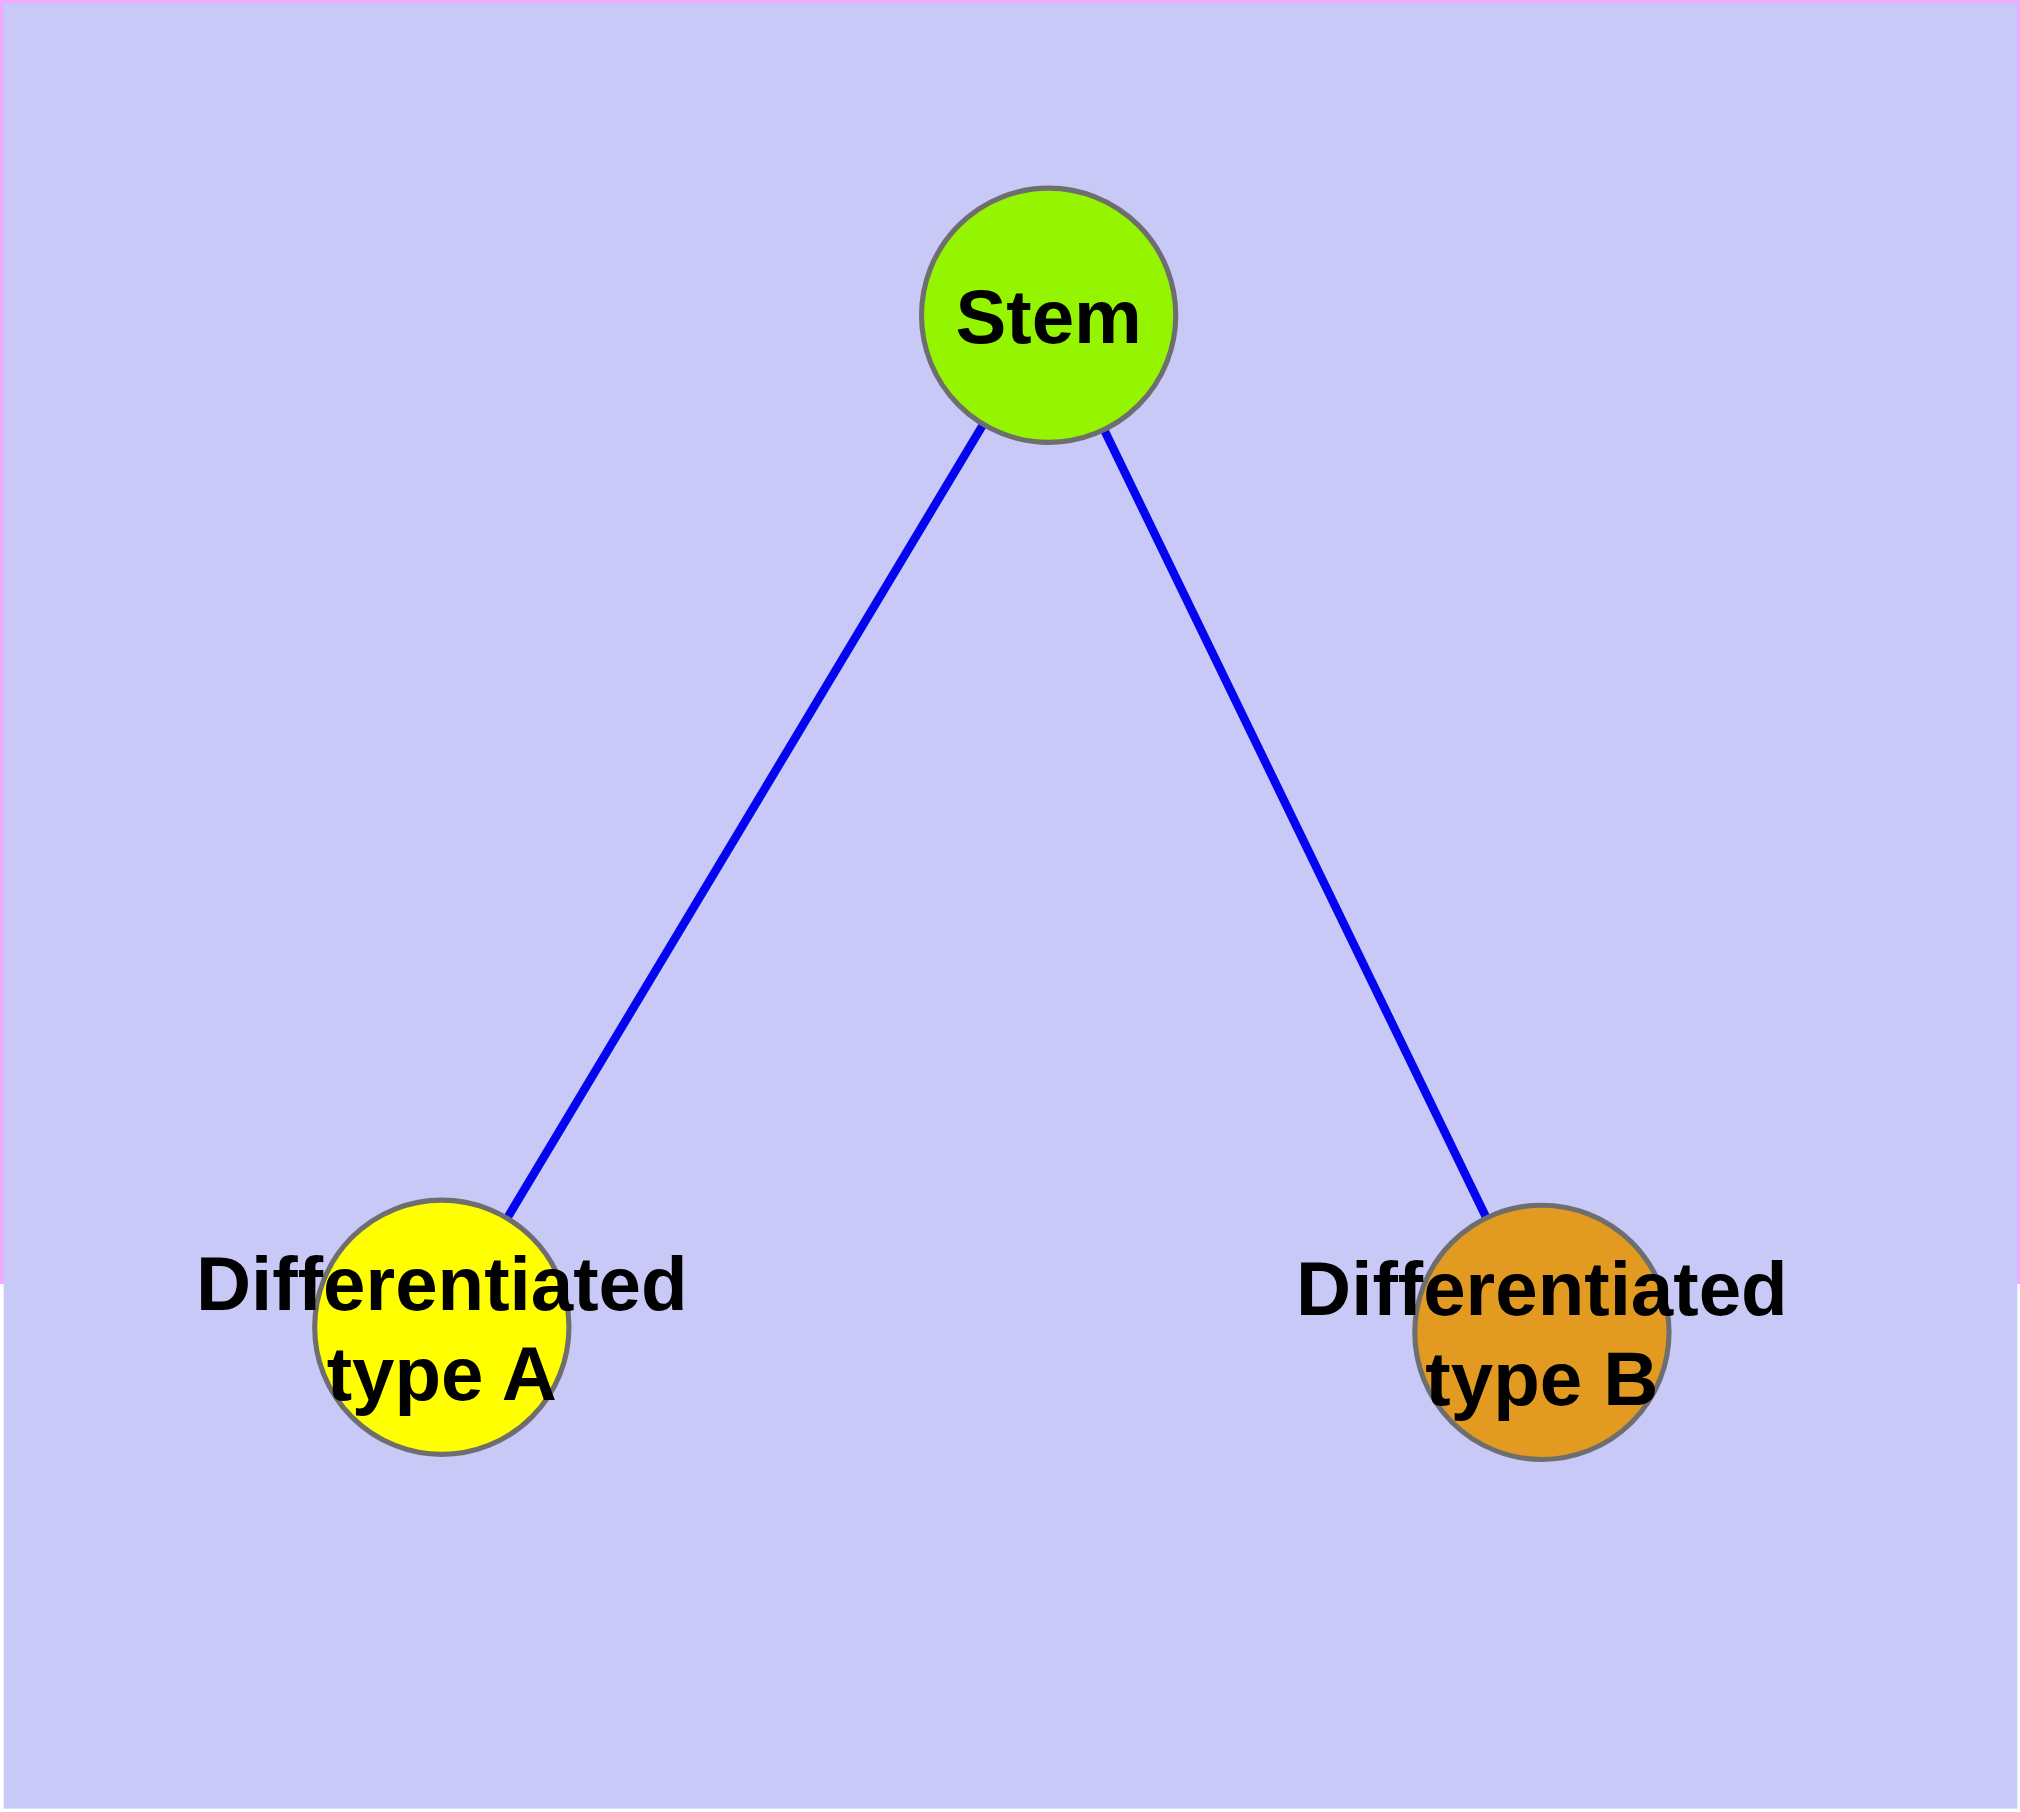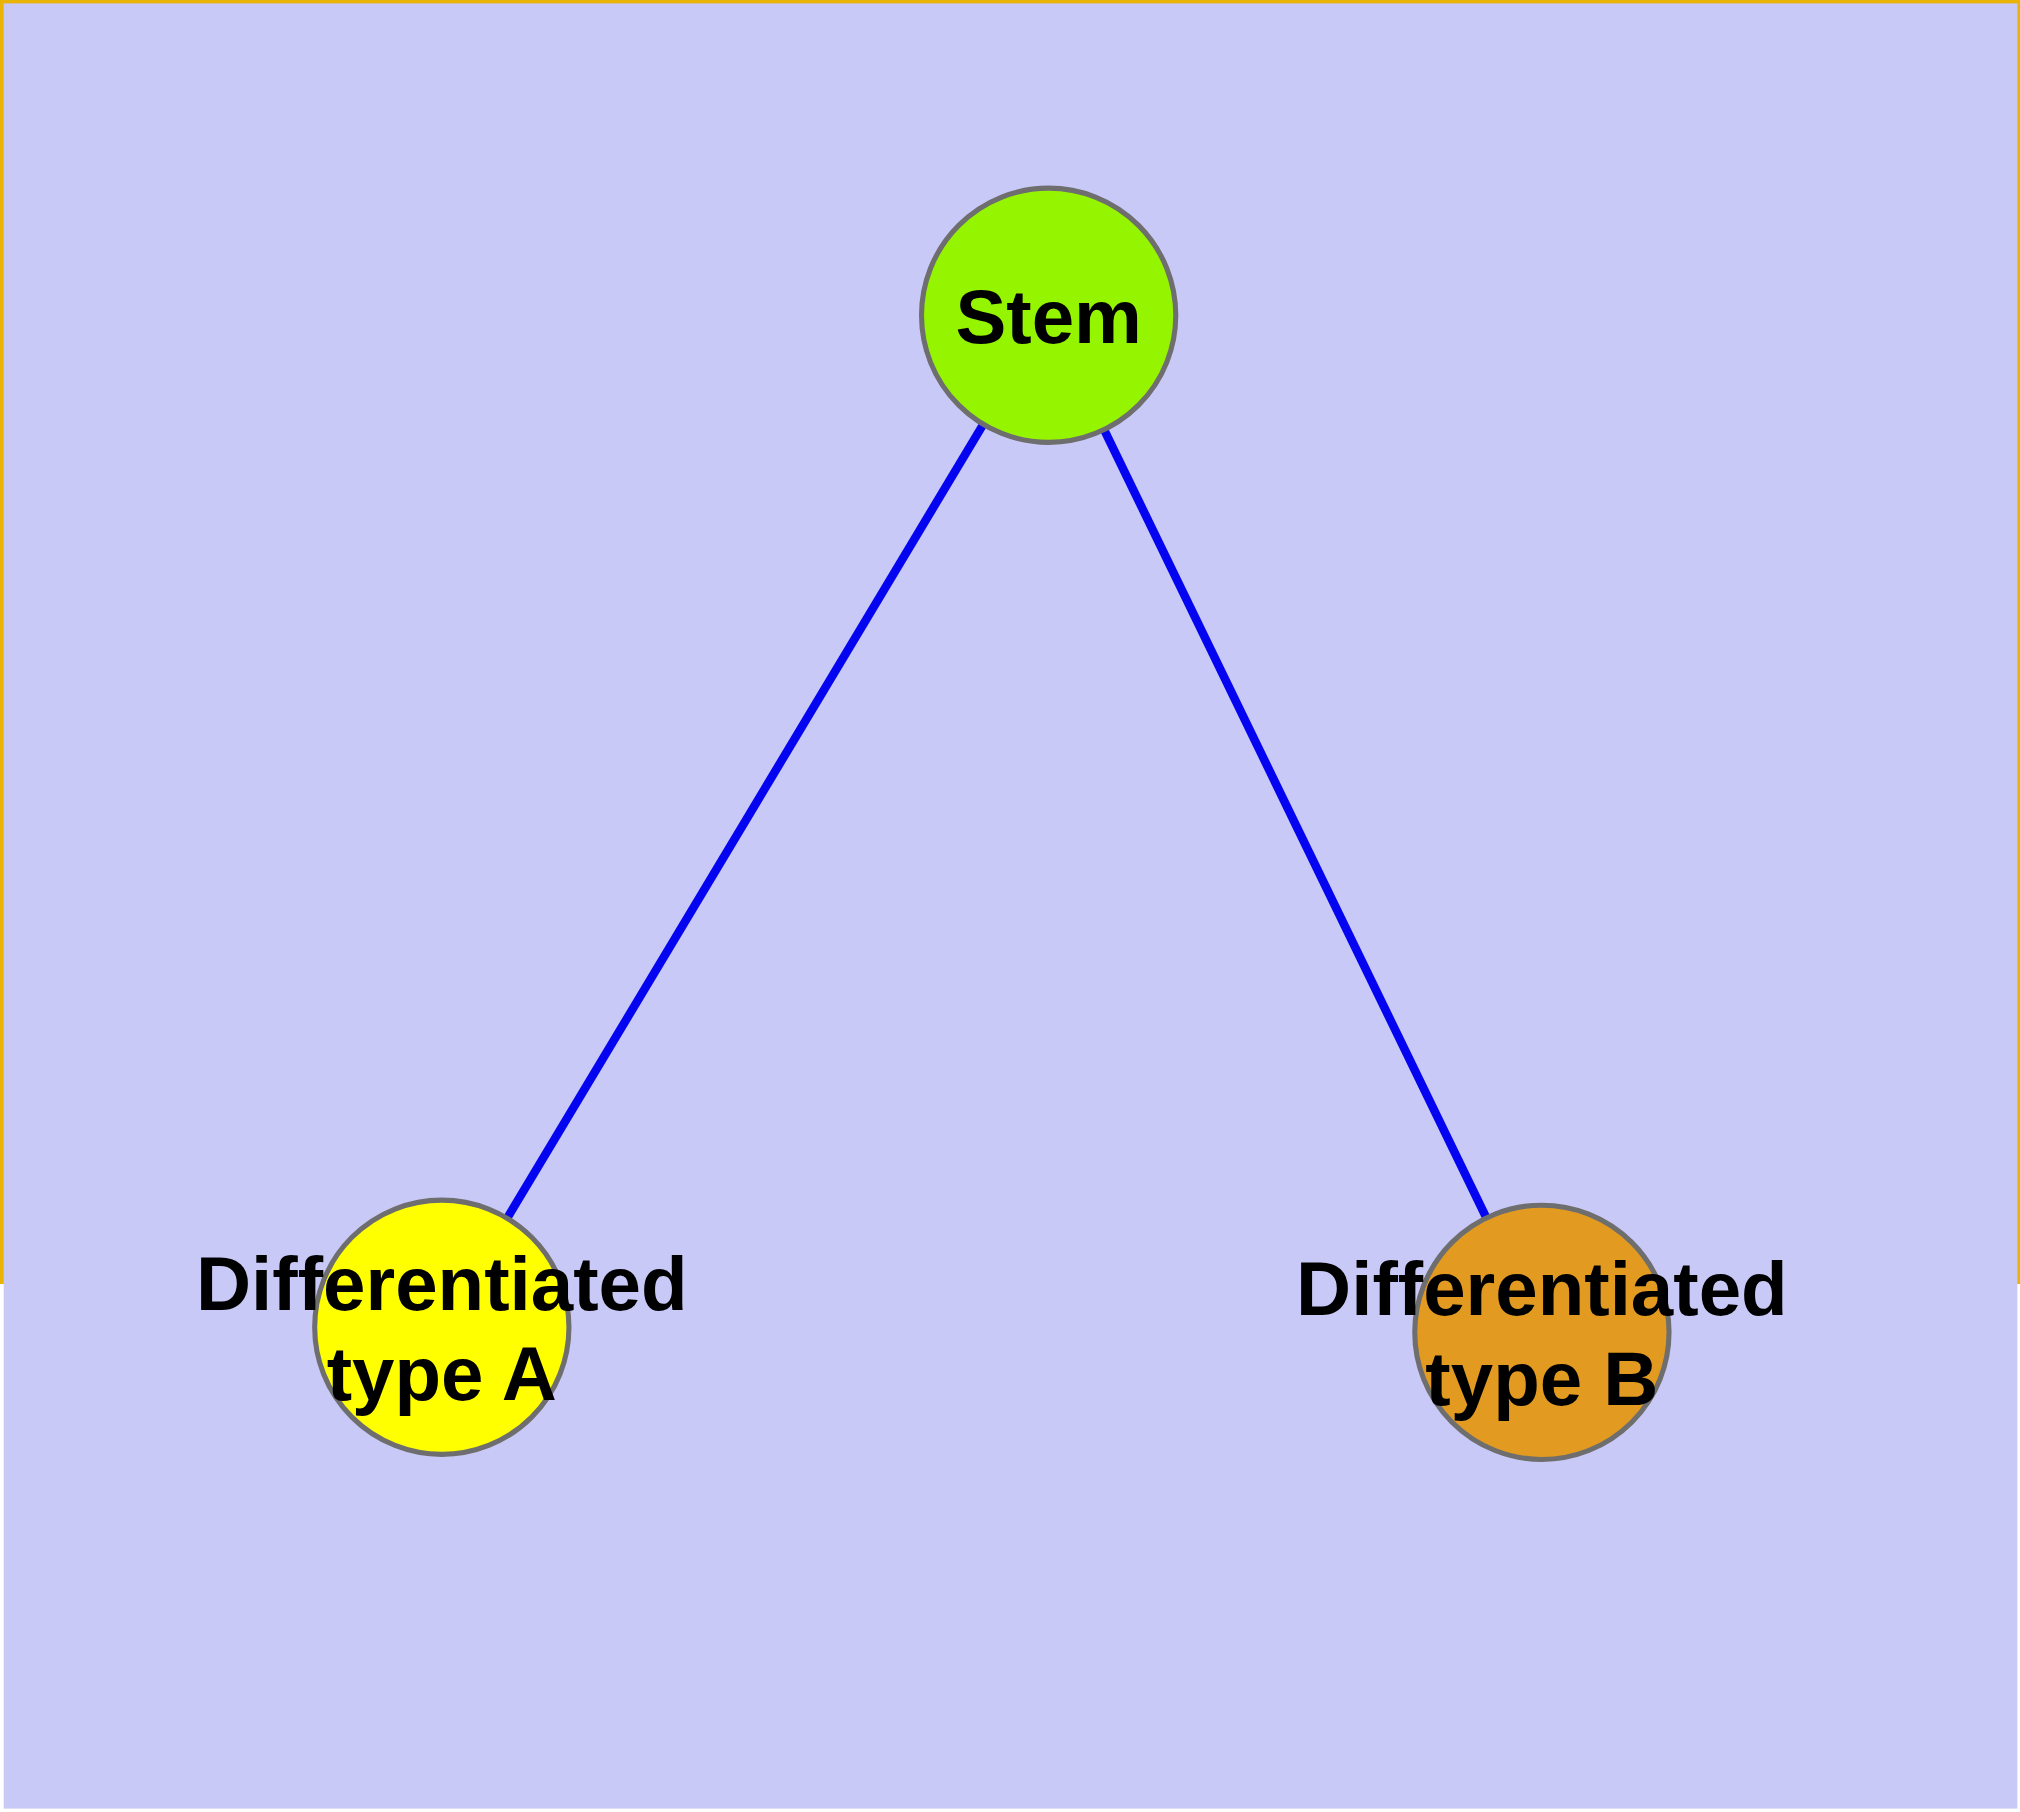--- a/index.html
+++ b/index.html
@@ -7,21 +7,21 @@
     padding: 0;
     background: #ffffff;
     width: 2021px;
     height: 1812px;
     overflow: hidden;
   }
   #stage {
     position: relative;
     width: 2021px;
     height: 1284px;
-    background: #eab308; 
+    background: #f0abfc; 
   }
   svg {
     display: block;
     width: 2021px;
     height: 1812px;
   }
   .node-label {
     font-family: "Liberation Sans", "DejaVu Sans", sans-serif;
     font-weight: 700;
     font-size: 90px;

